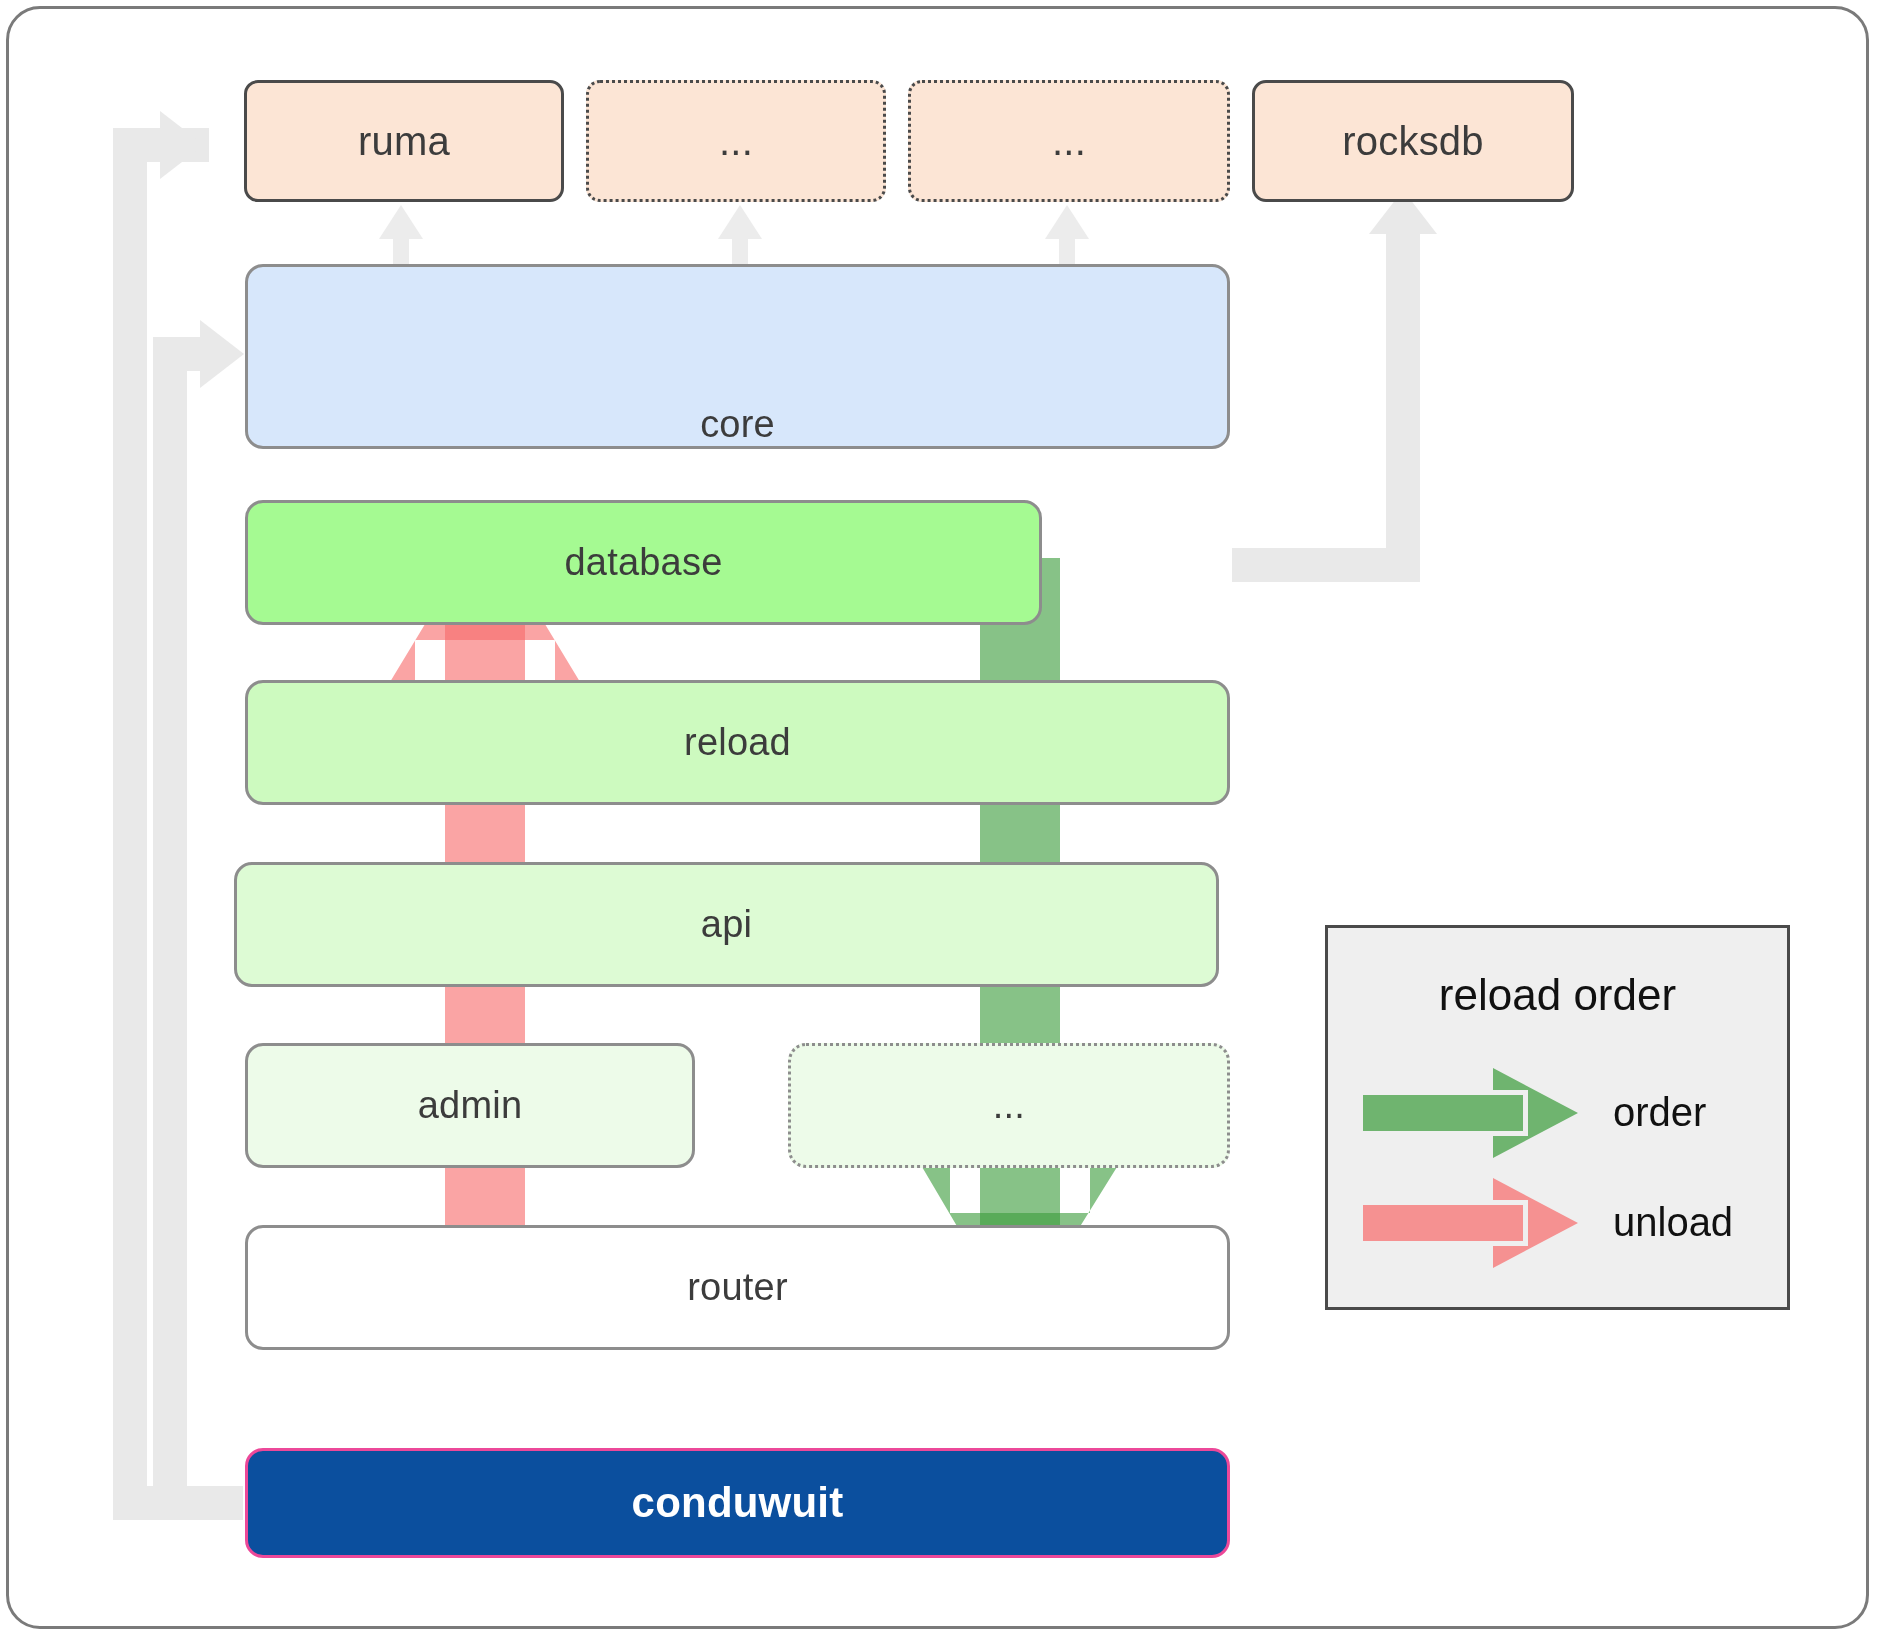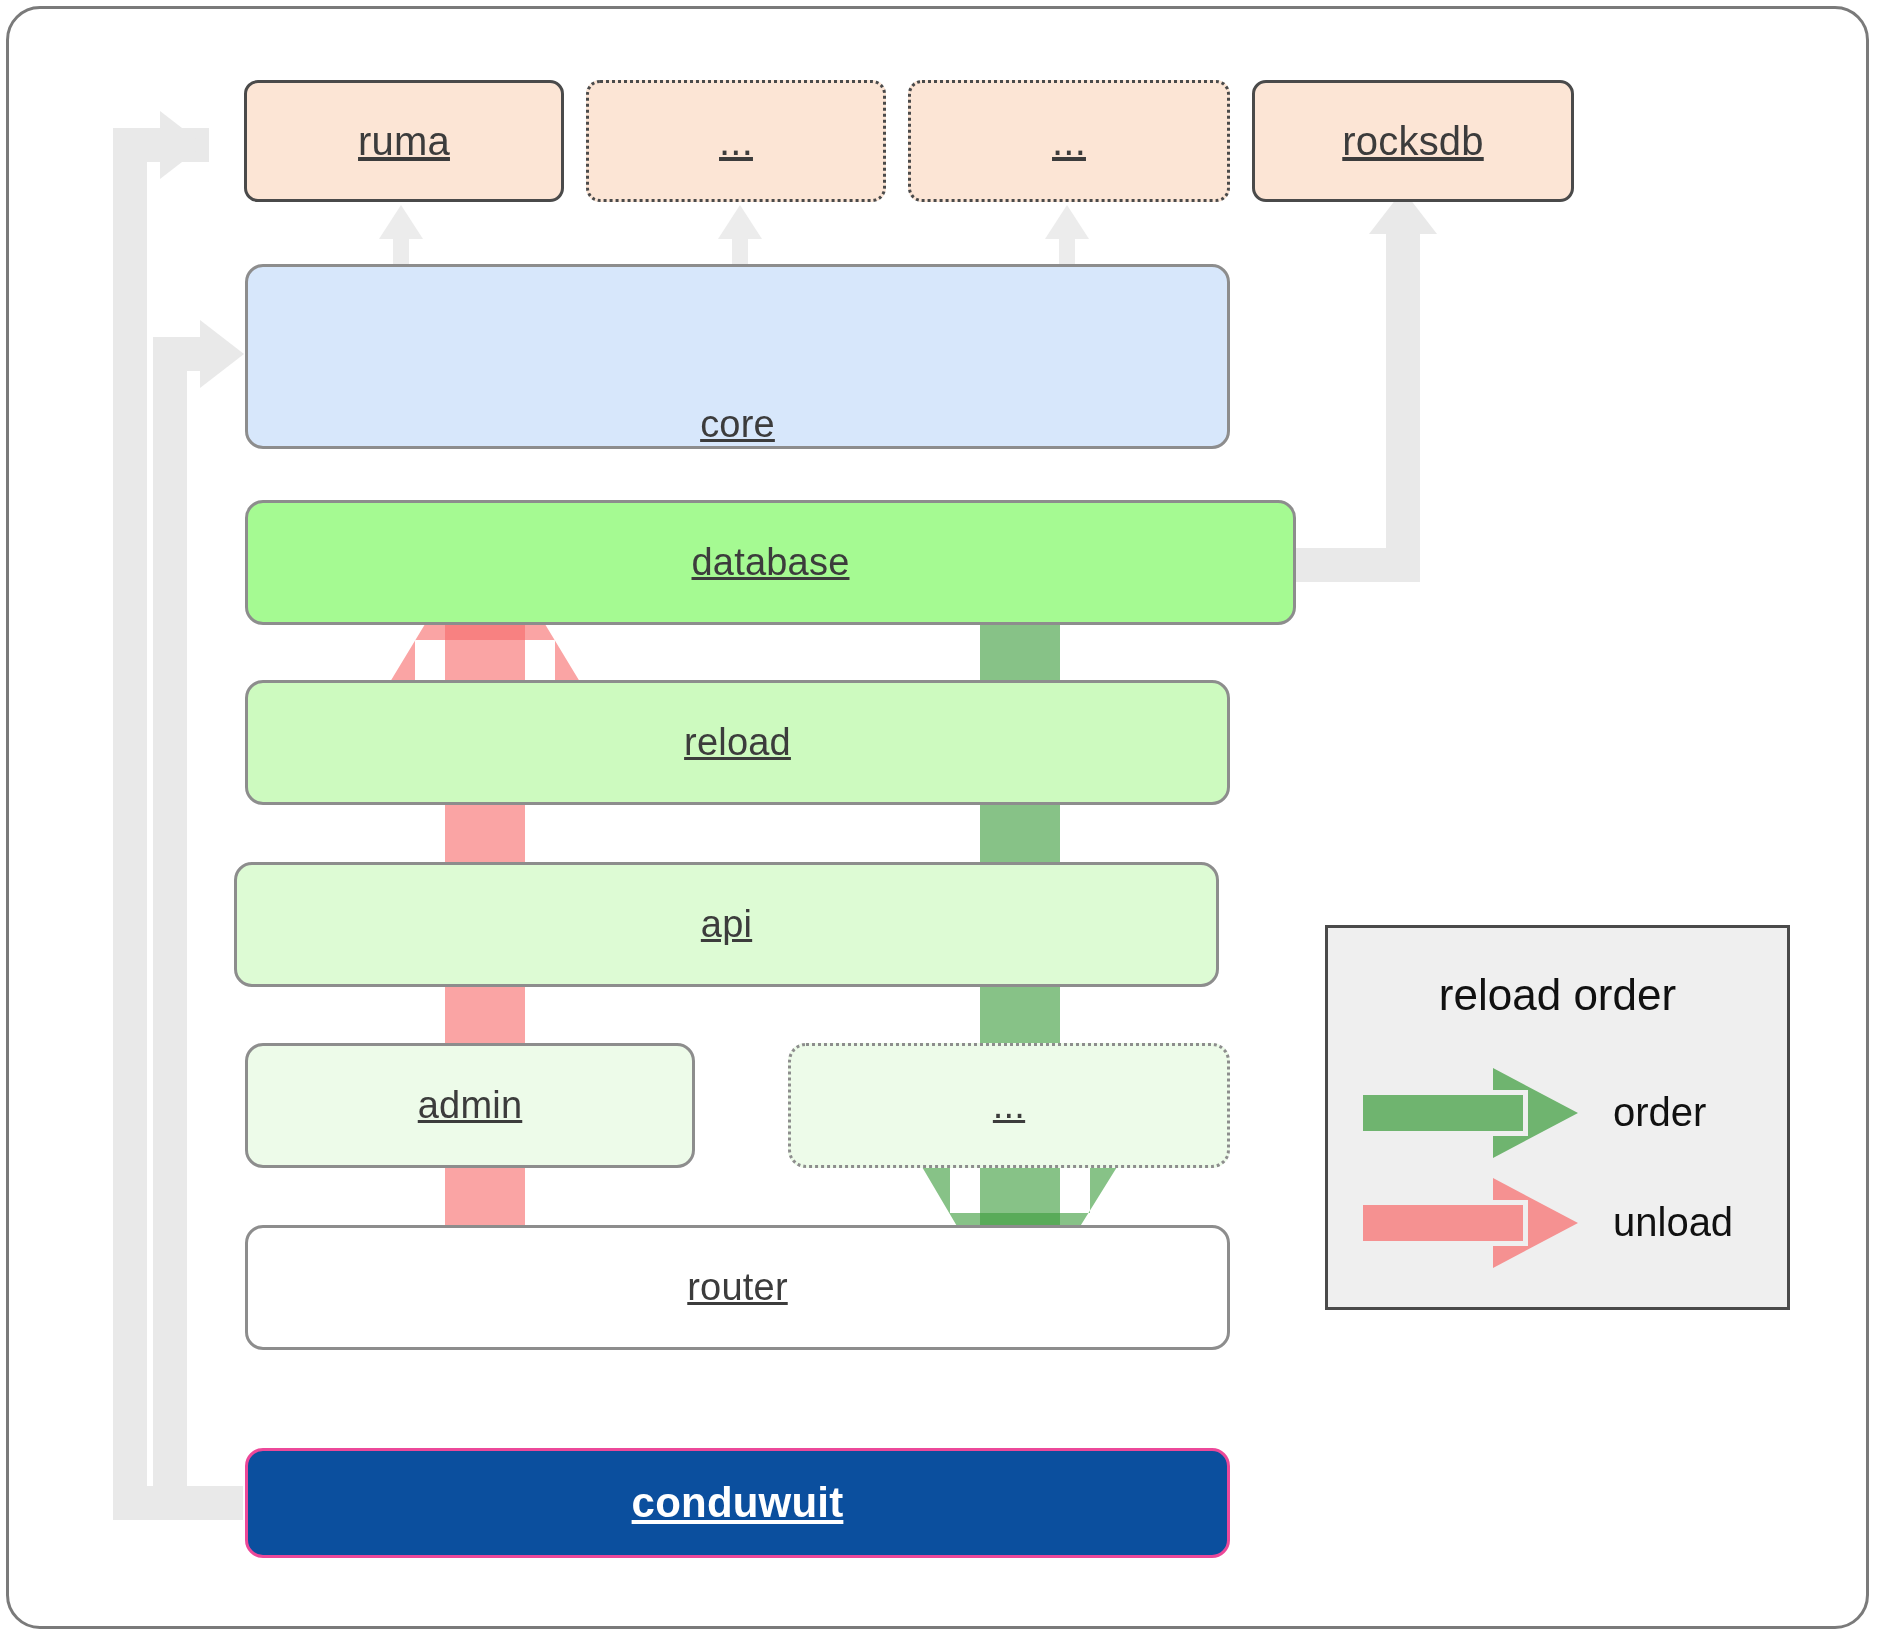--- a/index.html
+++ b/index.html
@@ -34,21 +34,20 @@
     position: absolute;
     box-sizing: border-box;
     border-radius: 14px;
     display: flex;
     align-items: center;
     justify-content: center;
     color: #3c3c3c;
     font-size: 38px;
     letter-spacing: 0.2px;
     z-index: 6;
-    text-decoration: underline;
   }
   .node .lbl { pointer-events: none; }
 
   .node.dep {
     background: #fce5d5;
     border: 3px solid #4a4a4a;
     font-size: 40px;
   }
   .node.dep.dotted {
     border: 3px dotted #4a4a4a;
@@ -175,21 +174,21 @@
     <span class="lbl">...</span>
   </div>
   <div class="node dep" style="left:1252px; top:80px; width:322px; height:122px;">
     <span class="lbl">rocksdb</span>
   </div>
 
   <div class="node core" style="left:245px; top:264px; width:985px; height:185px;align-items:flex-end;">
     <span class="lbl">core</span>
   </div>
 
-  <div class="node layer" style="left:245px; top:500px; width:1051px; height:125px; background:#a5fa92;">
+  <div class="node layer" style="left:245px; top:500px; width:797px; height:125px; background:#a5fa92;">
     <span class="lbl">database</span>
   </div>
 
   <div class="node layer" style="left:245px; top:680px; width:985px; height:125px; background:#cdfabf;">
     <span class="lbl">reload</span>
   </div>
 
   <div class="node layer" style="left:234px; top:862px; width:985px; height:125px; background:#ddfbd4;">
     <span class="lbl">api</span>
   </div>

